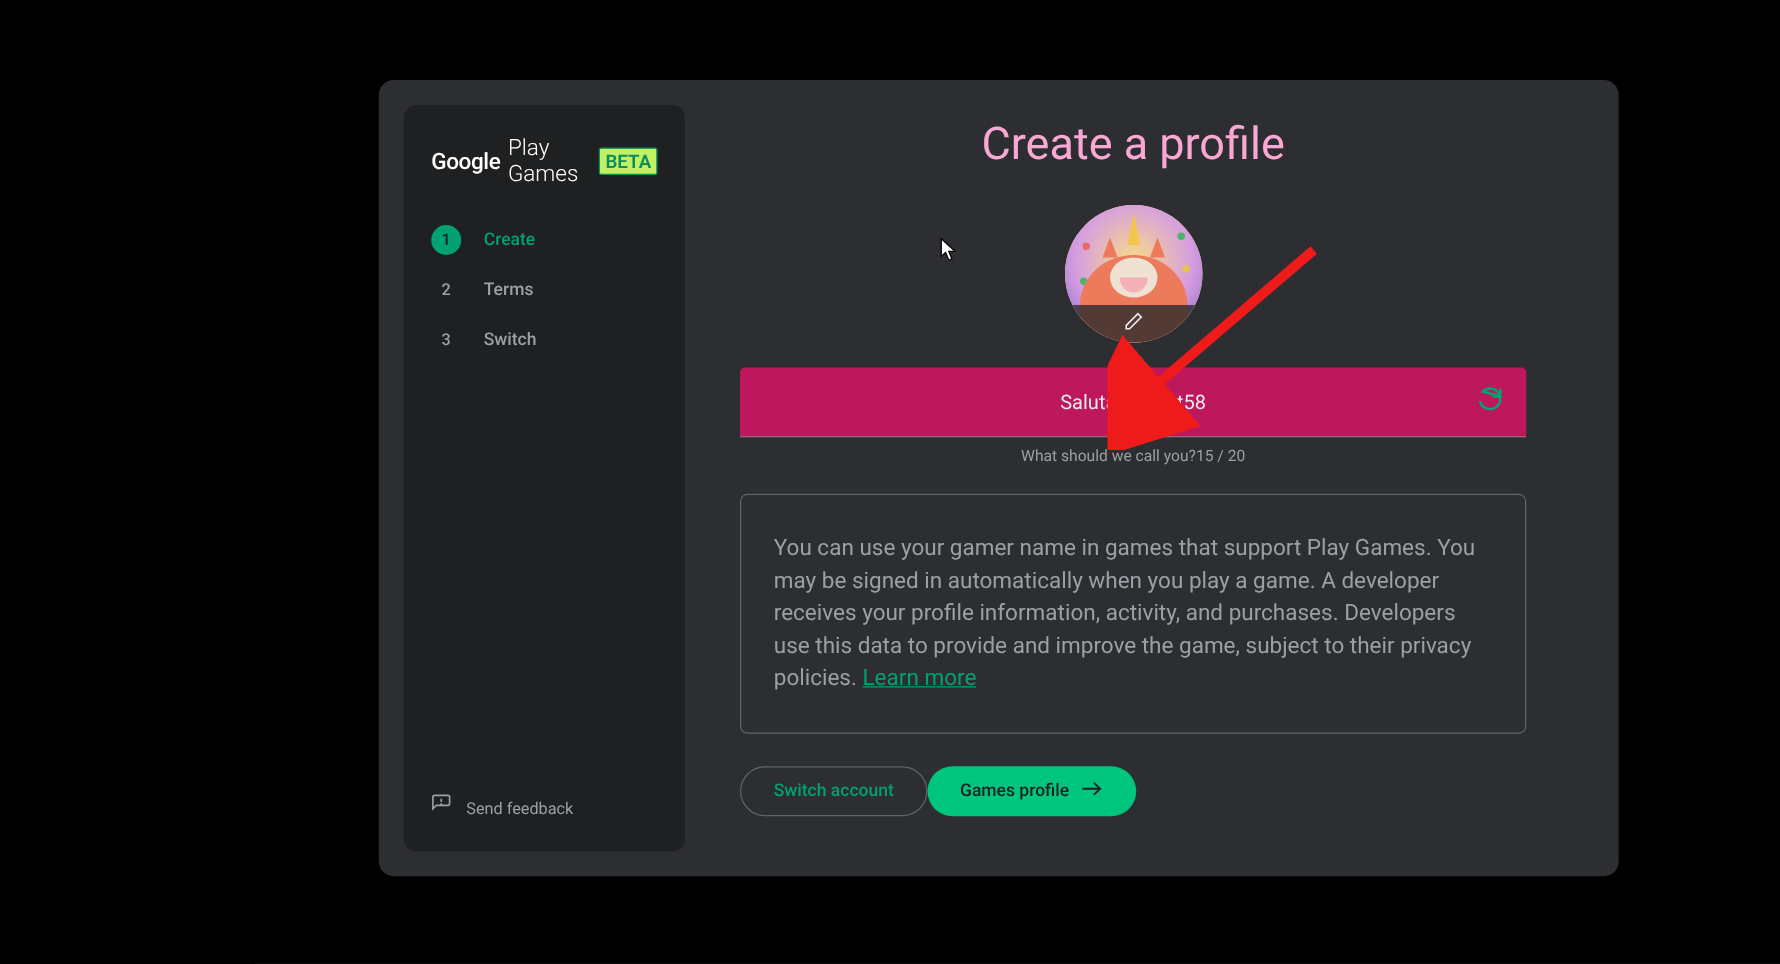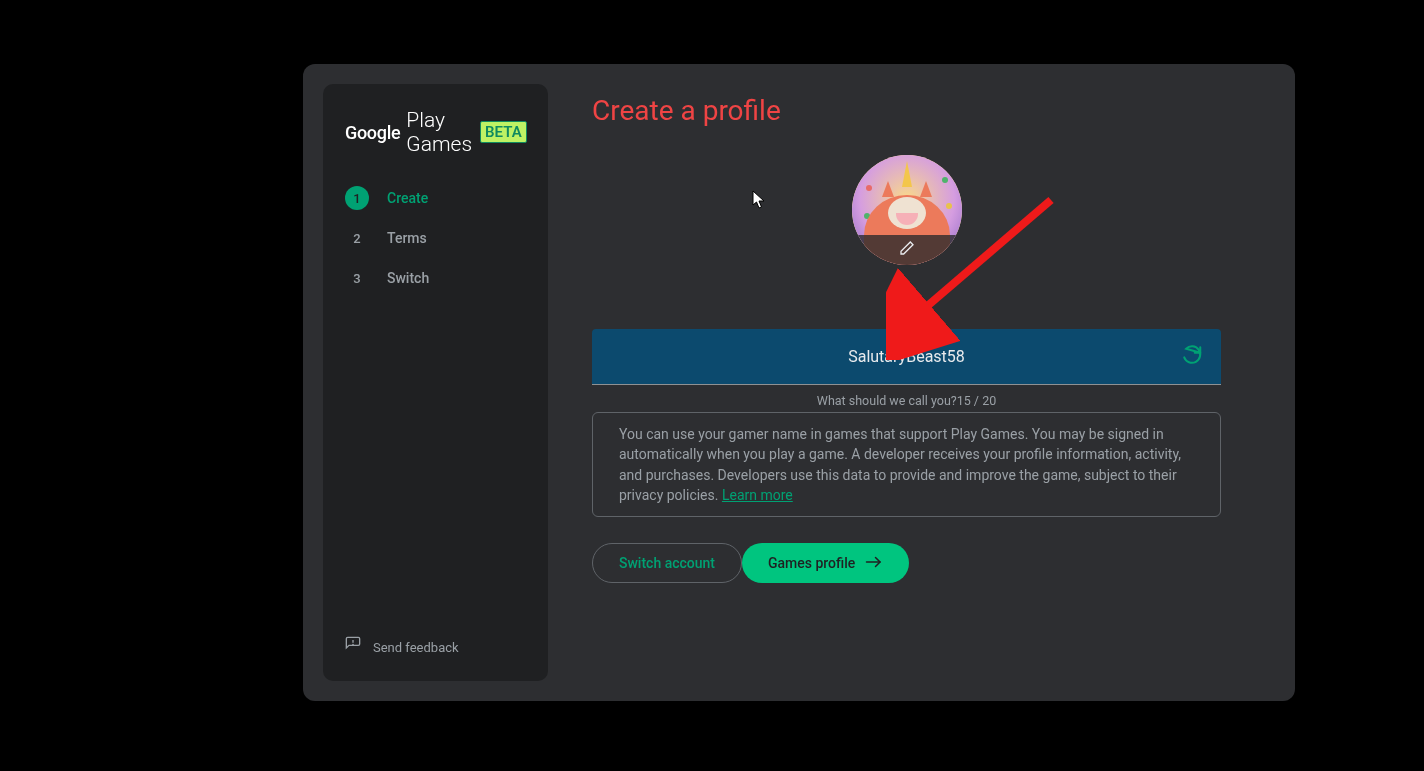--- a/index.html
+++ b/index.html
@@ -19,21 +19,21 @@
       width: 225px;
       margin: 20px 0 20px 20px;
       background: #1f2022;
       border-radius: 10px;
       display: flex;
       flex-direction: column;
       padding: 24px 0 16px 0;
     }
     .brand { display: flex; align-items: center; gap: 6px; padding: 0 22px 22px 22px; }
     .brand-google { font-weight: 500; font-size: 18px; color: #fff; letter-spacing: -0.3px; }
-    .brand-play  { font-weight: 300; font-size: 21px; color: #fff; }
+    .brand-play  { font-weight: 300; font-size: 18px; color: #fff; }
     .beta-badge {
       font-size: 15px; font-weight: 600; color: #0f8a5f;
       background: #bef264; border: 1px solid #0f8a5f;
       padding: 1px 4px; border-radius: 2px; margin-left: 2px;
     }
     .steps { list-style: none; padding: 0 22px; }
     .step-item { display: flex; align-items: center; gap: 18px; padding: 8px 0; cursor: pointer; }
     .step-num {
       width: 24px; height: 24px; border-radius: 50%;
       display: flex; align-items: center; justify-content: center;
@@ -45,21 +45,21 @@
     .sidebar-spacer { flex: 1; }
     .feedback { display: flex; align-items: flex-end; gap: 12px; padding: 10px 22px; color: #9aa0a6; font-size: 13px; cursor: pointer; }
     .feedback svg { width: 16px; height: 16px; }
 
     .main {
       flex: 1;
       padding: 30px 74px 24px 44px;
       display: flex; flex-direction: column;
       position: relative;
     }
-    .page-title { color: #ef4444; font-size: 28px; font-weight: 400; text-align: left; margin-bottom: 28px; }
+    .page-title { color: #f9a8d4; font-size: 36px; font-weight: 400; text-align: center; margin-bottom: 28px; }
 
     .avatar-wrap { display: flex; justify-content: center; margin-bottom: 20px; }
     .avatar {
       width: 110px; height: 110px; border-radius: 50%; overflow: hidden;
       background: #ffe28a; position: relative; cursor: pointer;
     }
     .avatar .sky { position:absolute; inset:0; background: radial-gradient(circle at 50% 40%, #f9d98a 0%, #d59de0 55%, #7b5bbf 100%); }
     .avatar .star { position:absolute; width:6px; height:6px; border-radius:50%; }
     .avatar .body {
       position:absolute; left:50%; bottom:-10px; transform:translateX(-50%);
@@ -81,47 +81,46 @@
     .avatar .ear-l { left:30px; } .avatar .ear-r { right:30px; }
     .avatar .edit-overlay {
       position:absolute; bottom:0; left:0; right:0; height:30px;
       background: rgba(40,40,42,0.78);
       display:flex; align-items:center; justify-content:center;
     }
     .avatar .edit-overlay svg { width:16px; height:16px; stroke:#e8eaed; }
 
     .name-field {
       position: relative;
-      background: #0c4a6e;
+      background: #be185d;
       border-radius: 4px 4px 0 0;
       height: 56px;
       display: flex; align-items: center; justify-content: center;
       border-bottom: 1px solid #8f9193;
-      margin-top: 44px;
     }
     .name-input {
       background: transparent; border: none; outline: none;
       color: #e8eaed; font-size: 16px; text-align: center; width: 100%;
       padding: 0 56px;
     }
     .refresh-btn {
       position: absolute; right: 12px; top: 50%; transform: translateY(-50%);
       background: none; border: none; cursor: pointer; padding: 6px;
       color: #00a173;
     }
     .refresh-btn svg { width: 22px; height: 22px; }
 
     .helper-row { display: flex; justify-content: center; padding: 8px 14px 0 14px; }
     .helper-text, .counter { color: #9aa0a6; font-size: 12.5px; }
 
     .info-box {
-      margin-top: 4px;
+      margin-top: 22px;
       border: 1px solid #5f6368; border-radius: 6px;
-      padding: 11px 26px;
-      color: #9aa0a6; font-size: 14px; line-height: 1.45;
+      padding: 30px 26px;
+      color: #9aa0a6; font-size: 18px; line-height: 1.45;
     }
     .info-box p + p { margin-top: 18px; }
     .info-box a { color: #00a173; text-decoration: underline; cursor: pointer; }
 
     .button-row { display: flex; justify-content: flex-start; margin-top: 26px; }
     .btn {
       height: 40px; padding: 0 26px; border-radius: 20px;
       font-size: 14px; font-weight: 500; cursor: pointer;
       display: inline-flex; align-items: center; gap: 10px;
     }

